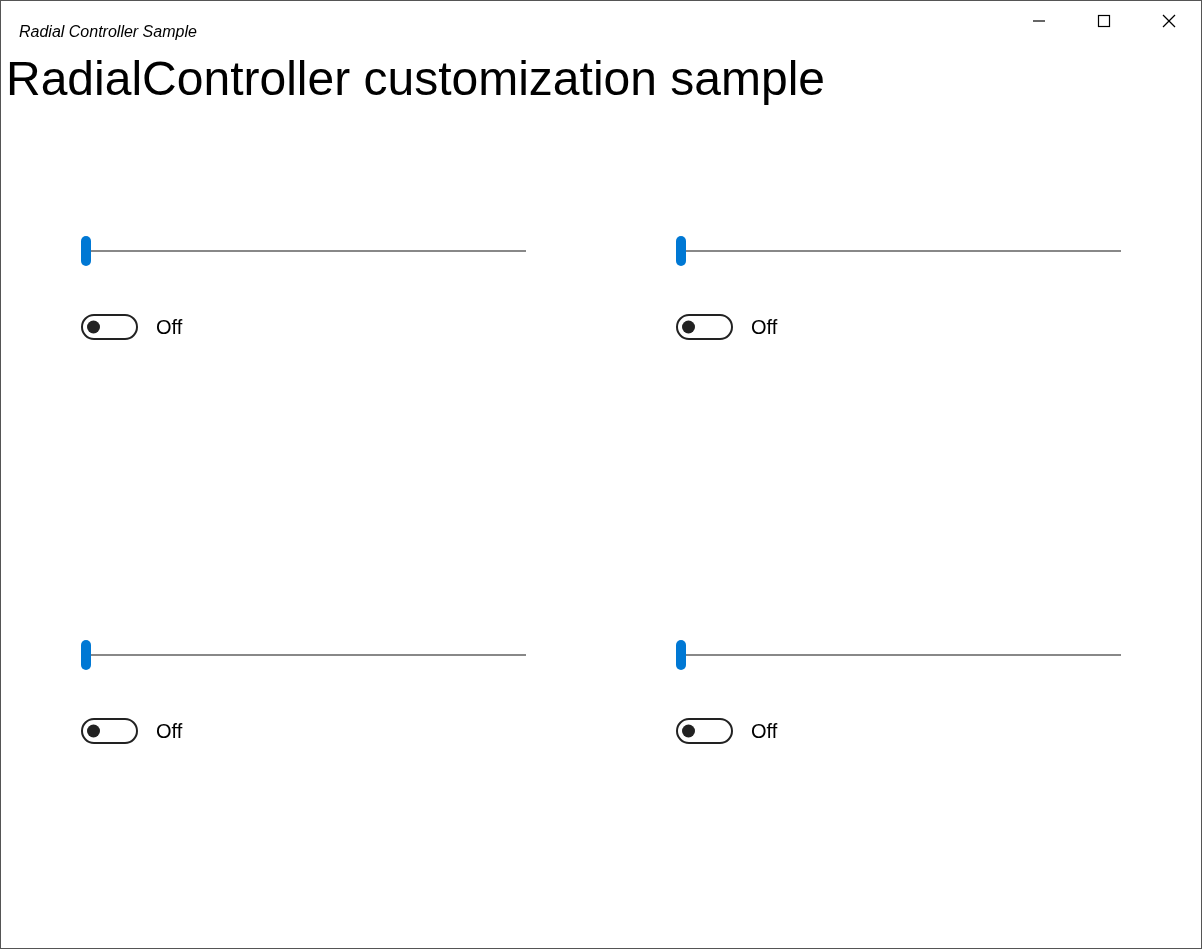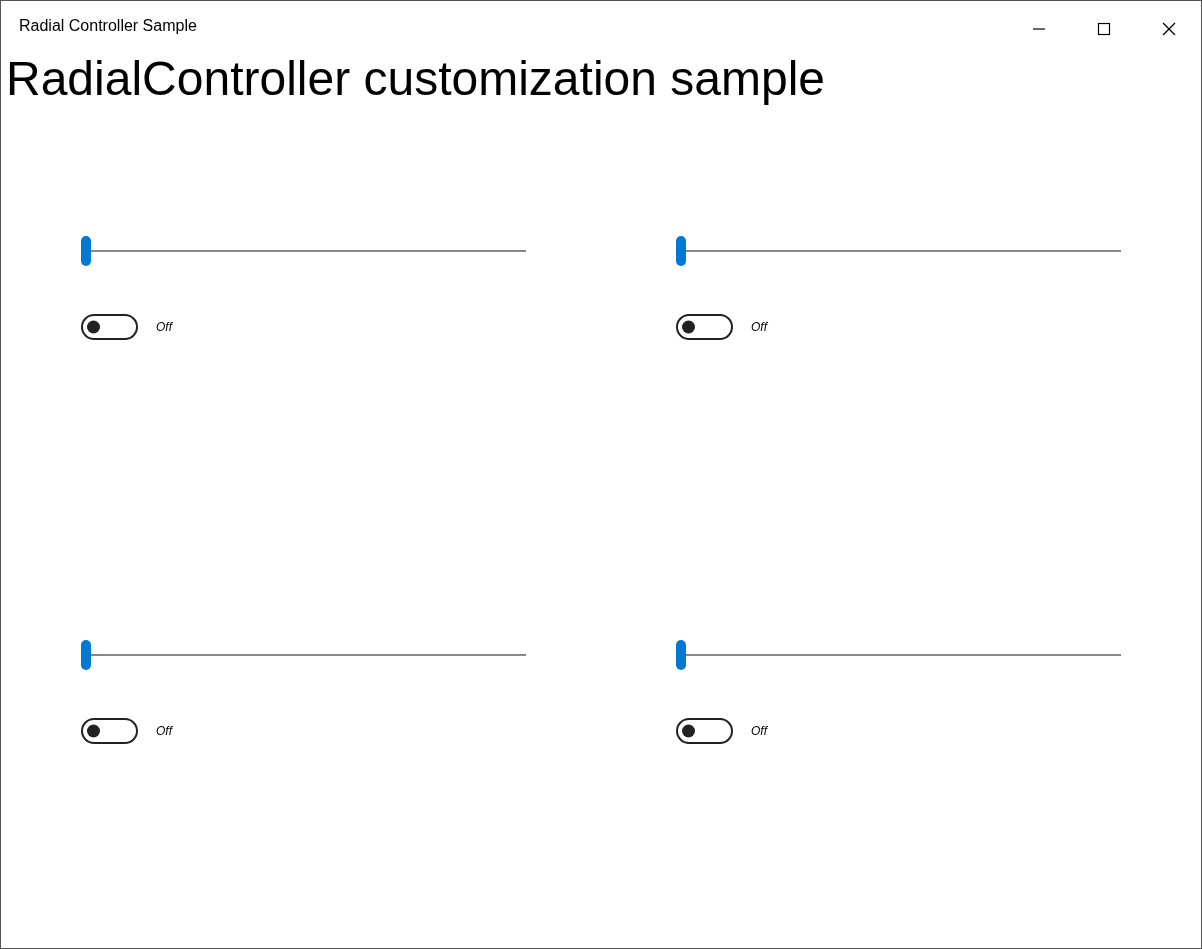--- a/index.html
+++ b/index.html
@@ -11,23 +11,24 @@
       font-family: "Segoe UI", -apple-system, sans-serif;
       background: #ffffff;
       width: 1202px;
       height: 949px;
       border: 1px solid #555;
       overflow: hidden;
     }
     .titlebar {
       height: 40px;
       display: flex;
-      align-items: flex-start;
+      align-items: flex-end;
       justify-content: space-between;
-      padding: 16px 0 0 18px;
+      padding: 0 0 0 18px;
+      font-style: italic;
     }
     .titlebar-title {
       font-size: 16px;
       color: #000;
       font-weight: 400;
     }
     .window-controls {
       display: flex;
       height: 100%;
     }
@@ -102,23 +103,22 @@
       position: absolute;
       left: 4px;
       top: 50%;
       transform: translateY(-50%);
       width: 13px;
       height: 13px;
       background: #222;
       border-radius: 50%;
     }
     .toggle-label {
-      font-size: 12px;
+      font-size: 20px;
       color: #000;
-      font-style: italic;
     }
   </style>
 </head>
 <body>
 
 <div class="titlebar">
   <div class="titlebar-title">Radial Controller Sample</div>
   <div class="window-controls">
     <div class="window-control">
       <svg viewBox="0 0 14 14">

